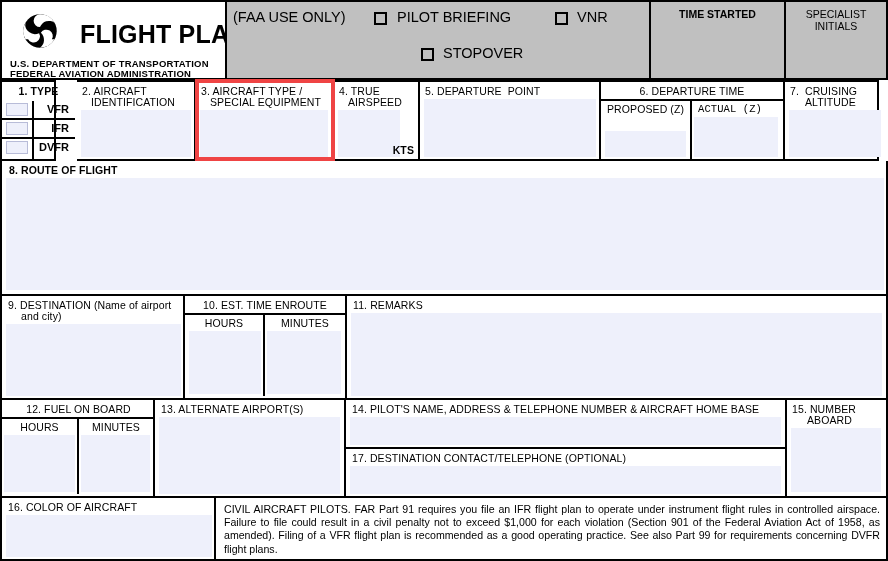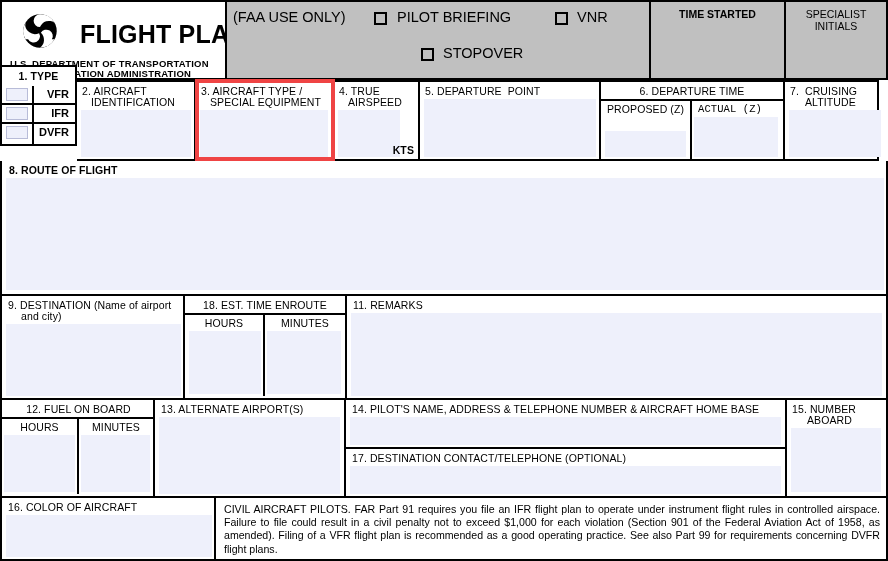--- a/index.html
+++ b/index.html
@@ -223,21 +223,21 @@
 
   <div id="hdr-time">
     <div class="hdr-cap" style="top:6px;font-weight:bold;">TIME STARTED</div>
   </div>
 
   <div id="hdr-init">
     <div class="hdr-cap" style="top:6px;">SPECIALIST</div>
     <div class="hdr-cap" style="top:18px;">INITIALS</div>
   </div>
 
-  <div class="cell b-all" style="left:0; top:65px; width:77px; height:81px;">
+  <div class="cell b-all" style="left:0; top:80px; width:56px; height:81px;">
     <div class="lbl" style="left:0; top:3px; width:73px; text-align:center; font-weight:bold;">1. TYPE</div>
 
     <div class="type-row" style="top:19px;">
       <div class="type-box"></div>
       <div class="type-sep" style="top:0; height:17px;"></div>
       <div class="type-lbl">VFR</div>
     </div>
     <div class="type-row" style="top:38px;">
       <div class="type-box"></div>
       <div class="type-sep" style="top:0; height:17px;"></div>
@@ -300,21 +300,21 @@
     <div class="entry" style="left:4px; top:17px; width:878px; height:112px;"></div>
   </div>
 
   <div class="cell b-l b-r b-b" style="left:0; top:296px; width:185px; height:104px;">
     <div class="lbl" style="left:6px; top:3px;">9. DESTINATION (Name of airport</div>
     <div class="lbl" style="left:19px; top:14px;">and city)</div>
     <div class="entry" style="left:4px; top:28px; width:175px; height:72px;"></div>
   </div>
 
   <div class="cell b-r b-b" style="left:185px; top:296px; width:162px; height:104px;">
-    <div class="lbl" style="left:0; right:0; top:3px; text-align:center;">18. EST. TIME ENROUTE</div>
+    <div class="lbl" style="left:0; right:0; top:3px; text-align:center;">10. EST. TIME ENROUTE</div>
     <div style="position:absolute; left:0; top:17px; width:100%; height:2px; background:#000;"></div>
 
     <div style="position:absolute; left:0; top:19px; width:78px; height:81px;">
       <div class="lbl" style="left:0; right:0; top:2px; text-align:center;">HOURS</div>
       <div class="entry" style="left:4px; top:16px; width:72px; height:63px;"></div>
     </div>
     <div style="position:absolute; left:78px; top:19px; width:2px; height:81px; background:#000;"></div>
     <div style="position:absolute; left:80px; top:19px; width:80px; height:81px;">
       <div class="lbl" style="left:0; right:0; top:2px; text-align:center;">MINUTES</div>
       <div class="entry" style="left:2px; top:16px; width:74px; height:63px;"></div>

